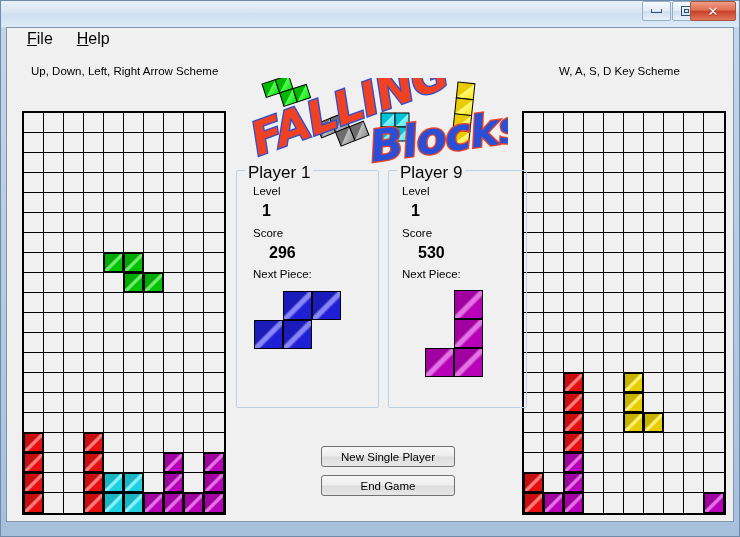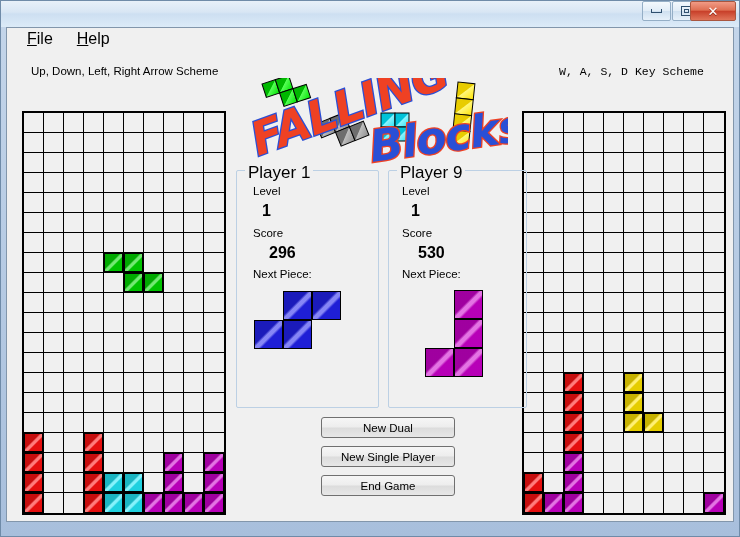--- a/index.html
+++ b/index.html
@@ -65,21 +65,21 @@
     position:absolute;left:0;top:0;width:100%;height:21px;
     background:#f0f0f0;display:flex;align-items:center;padding-left:8px;
     box-sizing:border-box;
   }
   .menu-item{font-size:16px;color:#000;padding:3px 12px;}
   .menu-item u{text-decoration:underline;}
 
   
   .scheme-label{position:absolute;font-size:11.5px;color:#000;white-space:nowrap;}
   #scheme-left{left:24px;top:37px;}
-  #scheme-right{left:552px;top:37px;font-family:Liberation Mono, monospace;}
+  #scheme-right{left:552px;top:37px;}
 
   
   .board{
     position:absolute;
     background:#f0f0f0;
     border:2px solid #000;
     box-sizing:content-box;
   }
   #board-left{left:15px;top:83px;}
   #board-right{left:515px;top:83px;}
@@ -730,20 +730,19 @@
       <span class="stat-value" style="left:29px;top:73px;">530</span>
       <span class="stat-label" style="left:13px;top:97px;">Next Piece:</span>
       <div class="next-piece" id="next-p2" style="left: 36px; top: 119px; position: absolute; width: 58px; height: 87px;">
           <div style="position: absolute; left: 29px; top: 0px; width: 29px; height: 29px; box-sizing: border-box; border: 1px solid rgb(0, 0, 0); background: linear-gradient(135deg, rgba(0, 0, 0, 0.22) 0%, rgba(0, 0, 0, 0.22) 42%, rgba(255, 255, 255, 0.45) 48%, rgba(255, 255, 255, 0.45) 56%, rgba(0, 0, 0, 0.1) 62%, rgba(0, 0, 0, 0.1) 100%), rgb(204, 0, 204);"></div>
           <div style="position: absolute; left: 29px; top: 29px; width: 29px; height: 29px; box-sizing: border-box; border: 1px solid rgb(0, 0, 0); background: linear-gradient(135deg, rgba(0, 0, 0, 0.22) 0%, rgba(0, 0, 0, 0.22) 42%, rgba(255, 255, 255, 0.45) 48%, rgba(255, 255, 255, 0.45) 56%, rgba(0, 0, 0, 0.1) 62%, rgba(0, 0, 0, 0.1) 100%), rgb(204, 0, 204);"></div>
           <div style="position: absolute; left: 0px; top: 58px; width: 29px; height: 29px; box-sizing: border-box; border: 1px solid rgb(0, 0, 0); background: linear-gradient(135deg, rgba(0, 0, 0, 0.22) 0%, rgba(0, 0, 0, 0.22) 42%, rgba(255, 255, 255, 0.45) 48%, rgba(255, 255, 255, 0.45) 56%, rgba(0, 0, 0, 0.1) 62%, rgba(0, 0, 0, 0.1) 100%), rgb(204, 0, 204);"></div>
           <div style="position: absolute; left: 29px; top: 58px; width: 29px; height: 29px; box-sizing: border-box; border: 1px solid rgb(0, 0, 0); background: linear-gradient(135deg, rgba(0, 0, 0, 0.22) 0%, rgba(0, 0, 0, 0.22) 42%, rgba(255, 255, 255, 0.45) 48%, rgba(255, 255, 255, 0.45) 56%, rgba(0, 0, 0, 0.1) 62%, rgba(0, 0, 0, 0.1) 100%), rgb(204, 0, 204);"></div>
         </div>
     </div>
 
-    <div class="winbtn" id="btn-new-dual">New Dual</div>
     <div class="winbtn" id="btn-new-single">New Single Player</div>
     <div class="winbtn" id="btn-end-game">End Game</div>
 
   </div>
 
   <div id="frame-outline"></div>
 </div>
 
 </body></html>

